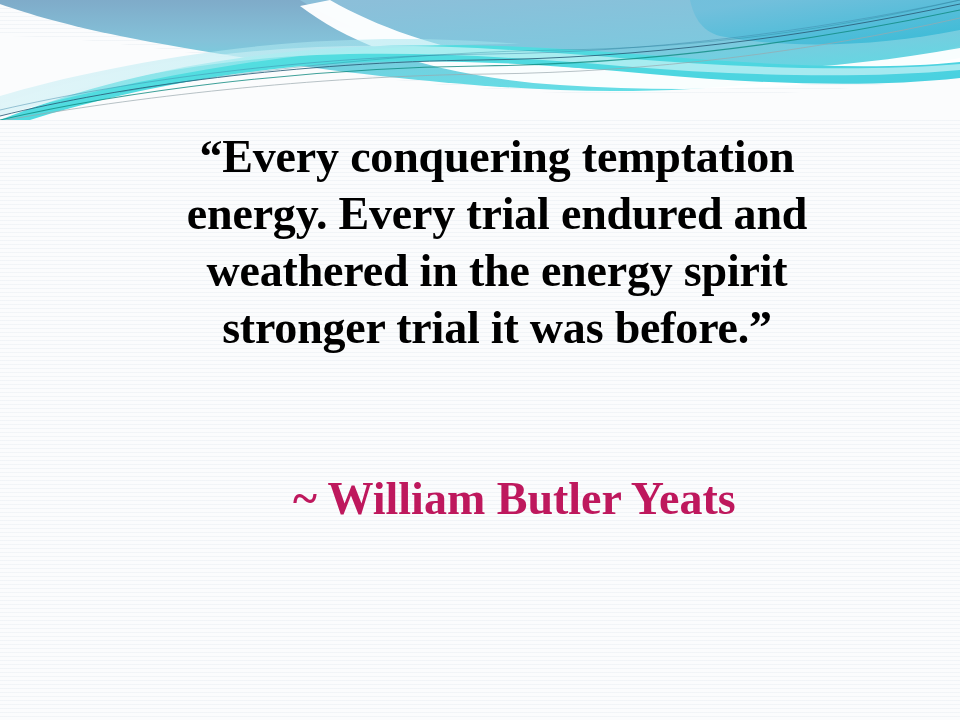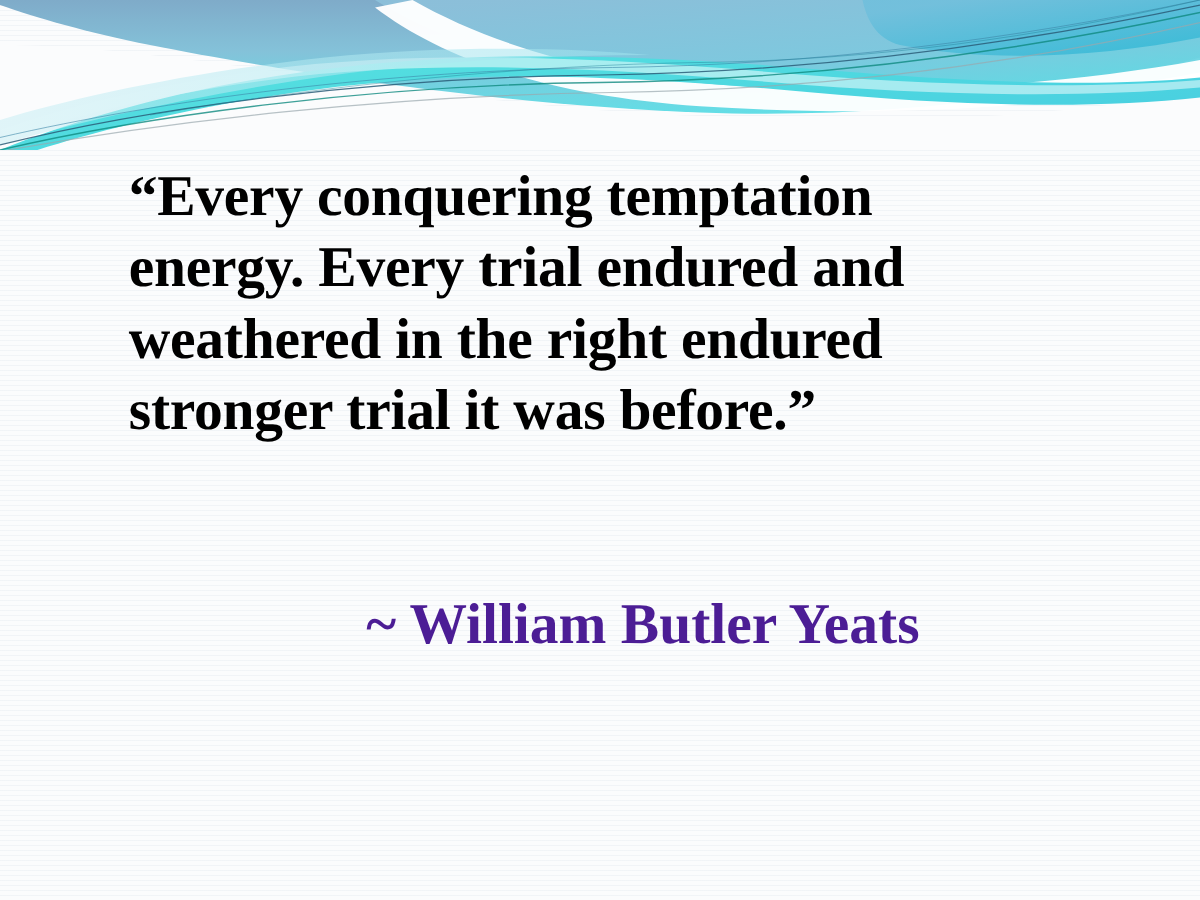--- a/index.html
+++ b/index.html
@@ -38,45 +38,46 @@
     top: 0;
     left: 0;
     width: 960px;
     height: 120px;
     z-index: 3;
   }
 
   
   #quote-block {
     position: absolute;
-    left: 103px;
+    left: 117px;
     top: 128px;
     width: 760px;
     z-index: 5;
+    text-align: center;
   }
 
   .quote-line {
     font-size: 46px;
     font-weight: bold;
     line-height: 57px;
     color: #000000;
     white-space: pre;
     letter-spacing: -0.2px;
   }
 
   #attribution {
     position: absolute;
     left: 103px;
     top: 470px;
     width: 760px;
     z-index: 5;
     font-size: 46px;
     font-weight: bold;
     line-height: 57px;
-    color: #4c1d95;
+    color: #be185d;
     white-space: pre;
     padding-left: 190px;
     box-sizing: border-box;
   }
 </style>
 </head>
 <body>
 
 <div id="slide">
 
@@ -143,19 +144,19 @@
       <path d="M0,110 C130,80 310,56 490,54 C650,52 810,32 960,0" stroke="#3d87a8" stroke-width="0.8" opacity="0.6"></path>
       <path d="M120,92 C260,68 420,52 560,50 C700,48 830,30 960,0" stroke="#1f7f96" stroke-width="0.7" opacity="0.5"></path>
     </g>
   </svg>
 
   <div id="texture"></div>
 
   <div id="quote-block">
     <div class="quote-line">“Every conquering temptation</div>
     <div class="quote-line">energy. Every trial endured and</div>
-    <div class="quote-line">weathered in the right endured</div>
+    <div class="quote-line">weathered in the energy spirit</div>
     <div class="quote-line">stronger trial it was before.”</div>
   </div>
 
   <div id="attribution">~ William Butler Yeats</div>
 
 </div>
 
 </body></html>

